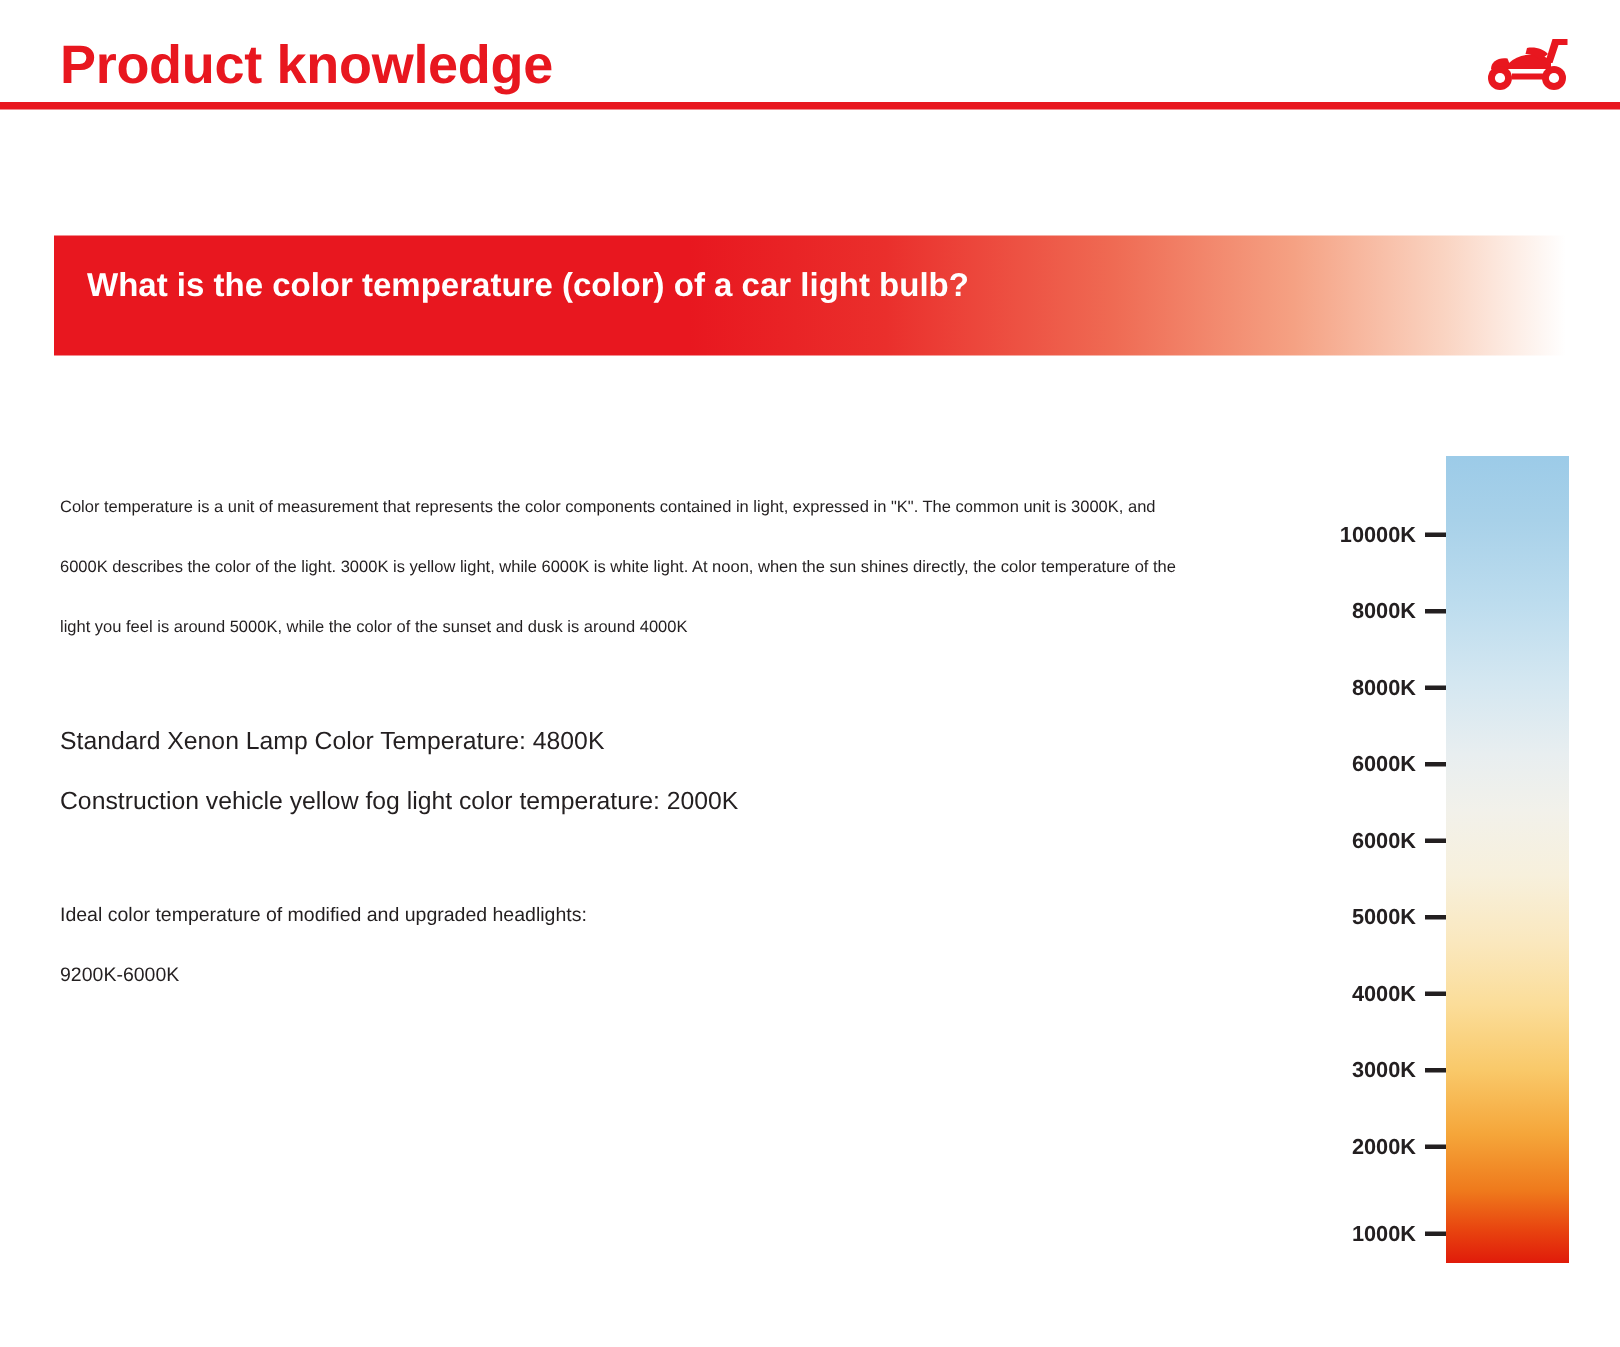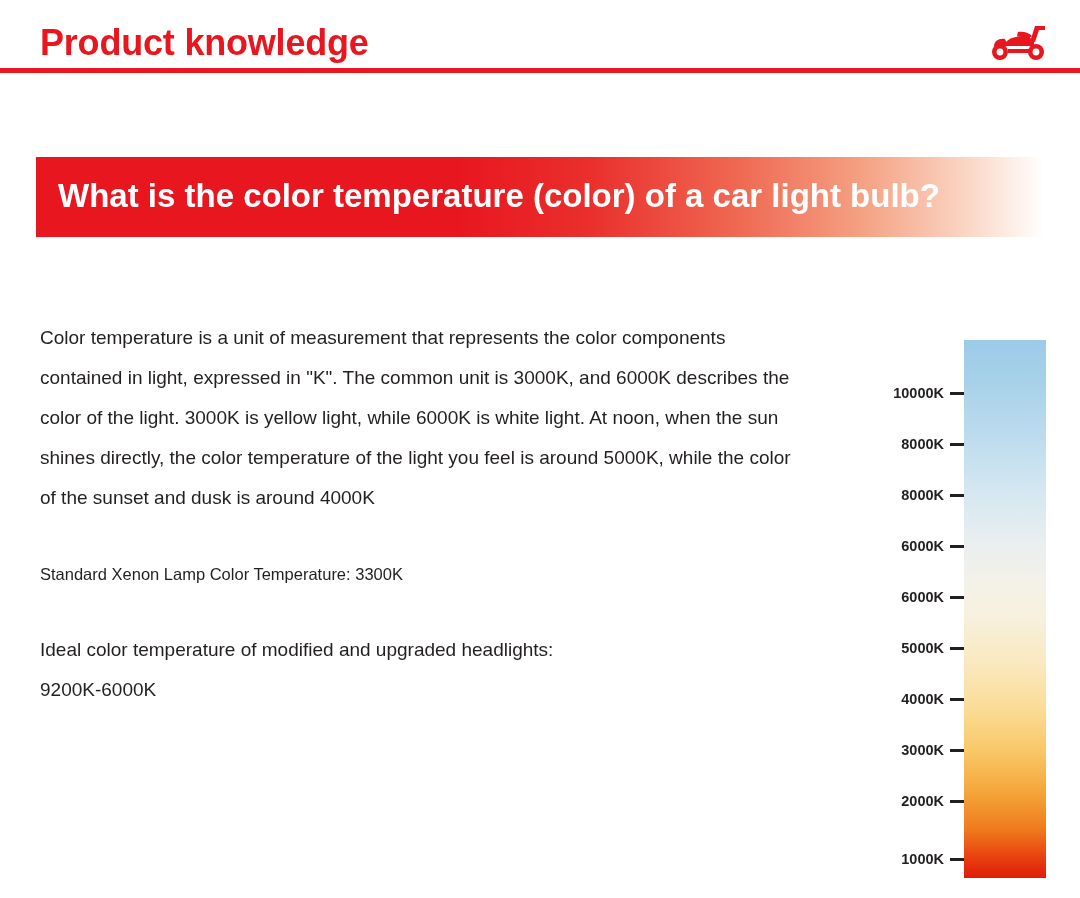--- a/index.html
+++ b/index.html
@@ -62,65 +62,65 @@
         #ea2f2c 55%,
         #ef6a53 70%,
         #f5a183 82%,
         #fad4c2 92%,
         #ffffff 100%);
   }
   .banner-text {
     position: absolute;
     left: 22px;
     top: 20px;
-    font-size: 33px;
+    font-size: 22px;
     font-weight: bold;
     color: #ffffff;
     white-space: nowrap;
   }
 
   
   .body-col {
     position: absolute;
     left: 40px;
     top: 318px;
     width: 780px;
   }
   .para {
-    font-size: 19px;
+    font-size: 11px;
     color: #231f20;
     line-height: 40px;
   }
   .para-intro {
     width: 760px;
   }
   .spec-list {
     margin-top: 36px;
   }
   .spec-line {
     font-size: 16.5px;
     color: #231f20;
     line-height: 40px;
     white-space: nowrap;
   }
   .ideal-block {
     margin-top: 36px;
   }
   .ideal-line {
-    font-size: 19px;
+    font-size: 13px;
     color: #231f20;
     line-height: 40px;
     white-space: nowrap;
   }
 
   
   .scale-wrap {
     position: absolute;
     left: 868px;
-    top: 340px;
+    top: 304px;
     width: 180px;
     height: 538px;
   }
   .scale-bar {
     position: absolute;
     left: 96px;
     top: 0;
     width: 82px;
     height: 538px;
     background: linear-gradient(to bottom,
@@ -184,21 +184,22 @@
 </div>
 
 <div class="banner">
   <div class="banner-text">What is the color temperature (color) of a car light bulb?</div>
 </div>
 
 <div class="body-col">
   <div class="para para-intro">Color temperature is a unit of measurement that represents the color components contained in light, expressed in "K". The common unit is 3000K, and 6000K describes the color of the light. 3000K is yellow light, while 6000K is white light. At noon, when the sun shines directly, the color temperature of the light you feel is around 5000K, while the color of the sunset and dusk is around 4000K</div>
 
   <div class="spec-list">
-    <div class="spec-line">Standard Xenon Lamp Color Temperature: 3300K</div>
+    <div class="spec-line">Standard Xenon Lamp Color Temperature: 4800K</div>
+    <div class="spec-line">Construction vehicle yellow fog light color temperature: 2000K</div>
   </div>
 
   <div class="ideal-block">
     <div class="ideal-line">Ideal color temperature of modified and upgraded headlights:</div>
     <div class="ideal-line">9200K-6000K</div>
   </div>
 </div>
 
 <div class="scale-wrap">
   <div class="scale-bar"></div>

